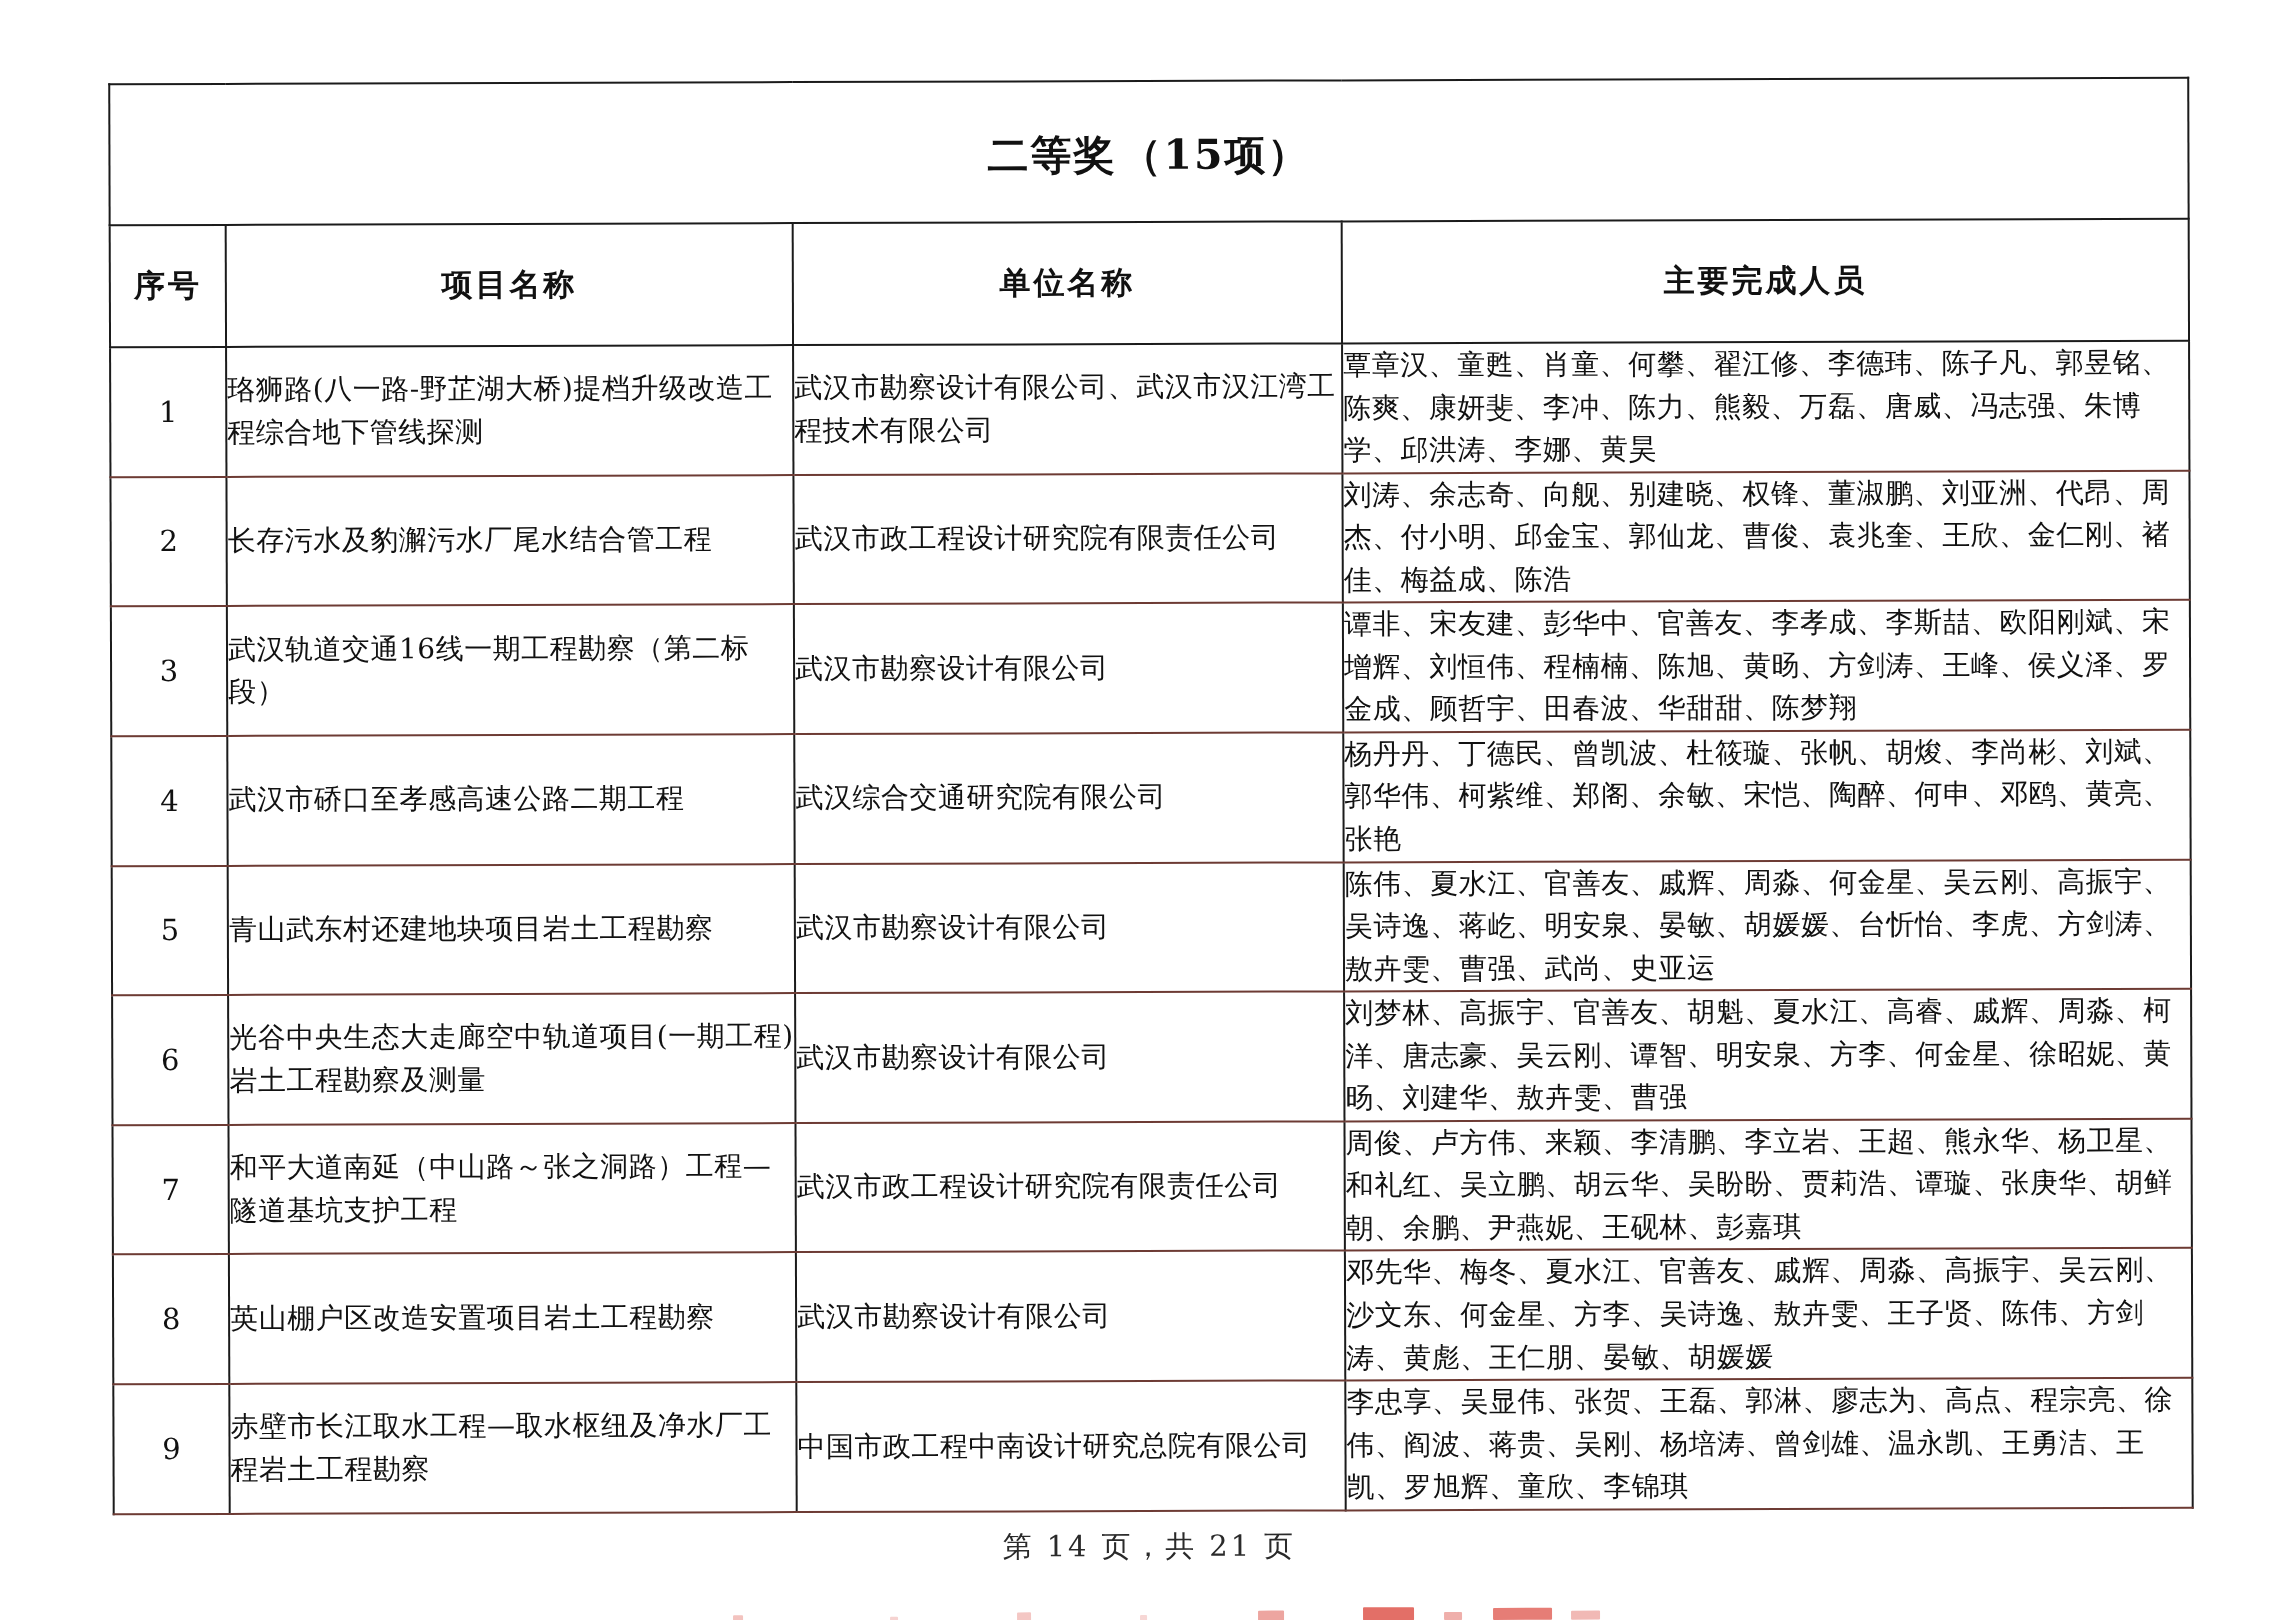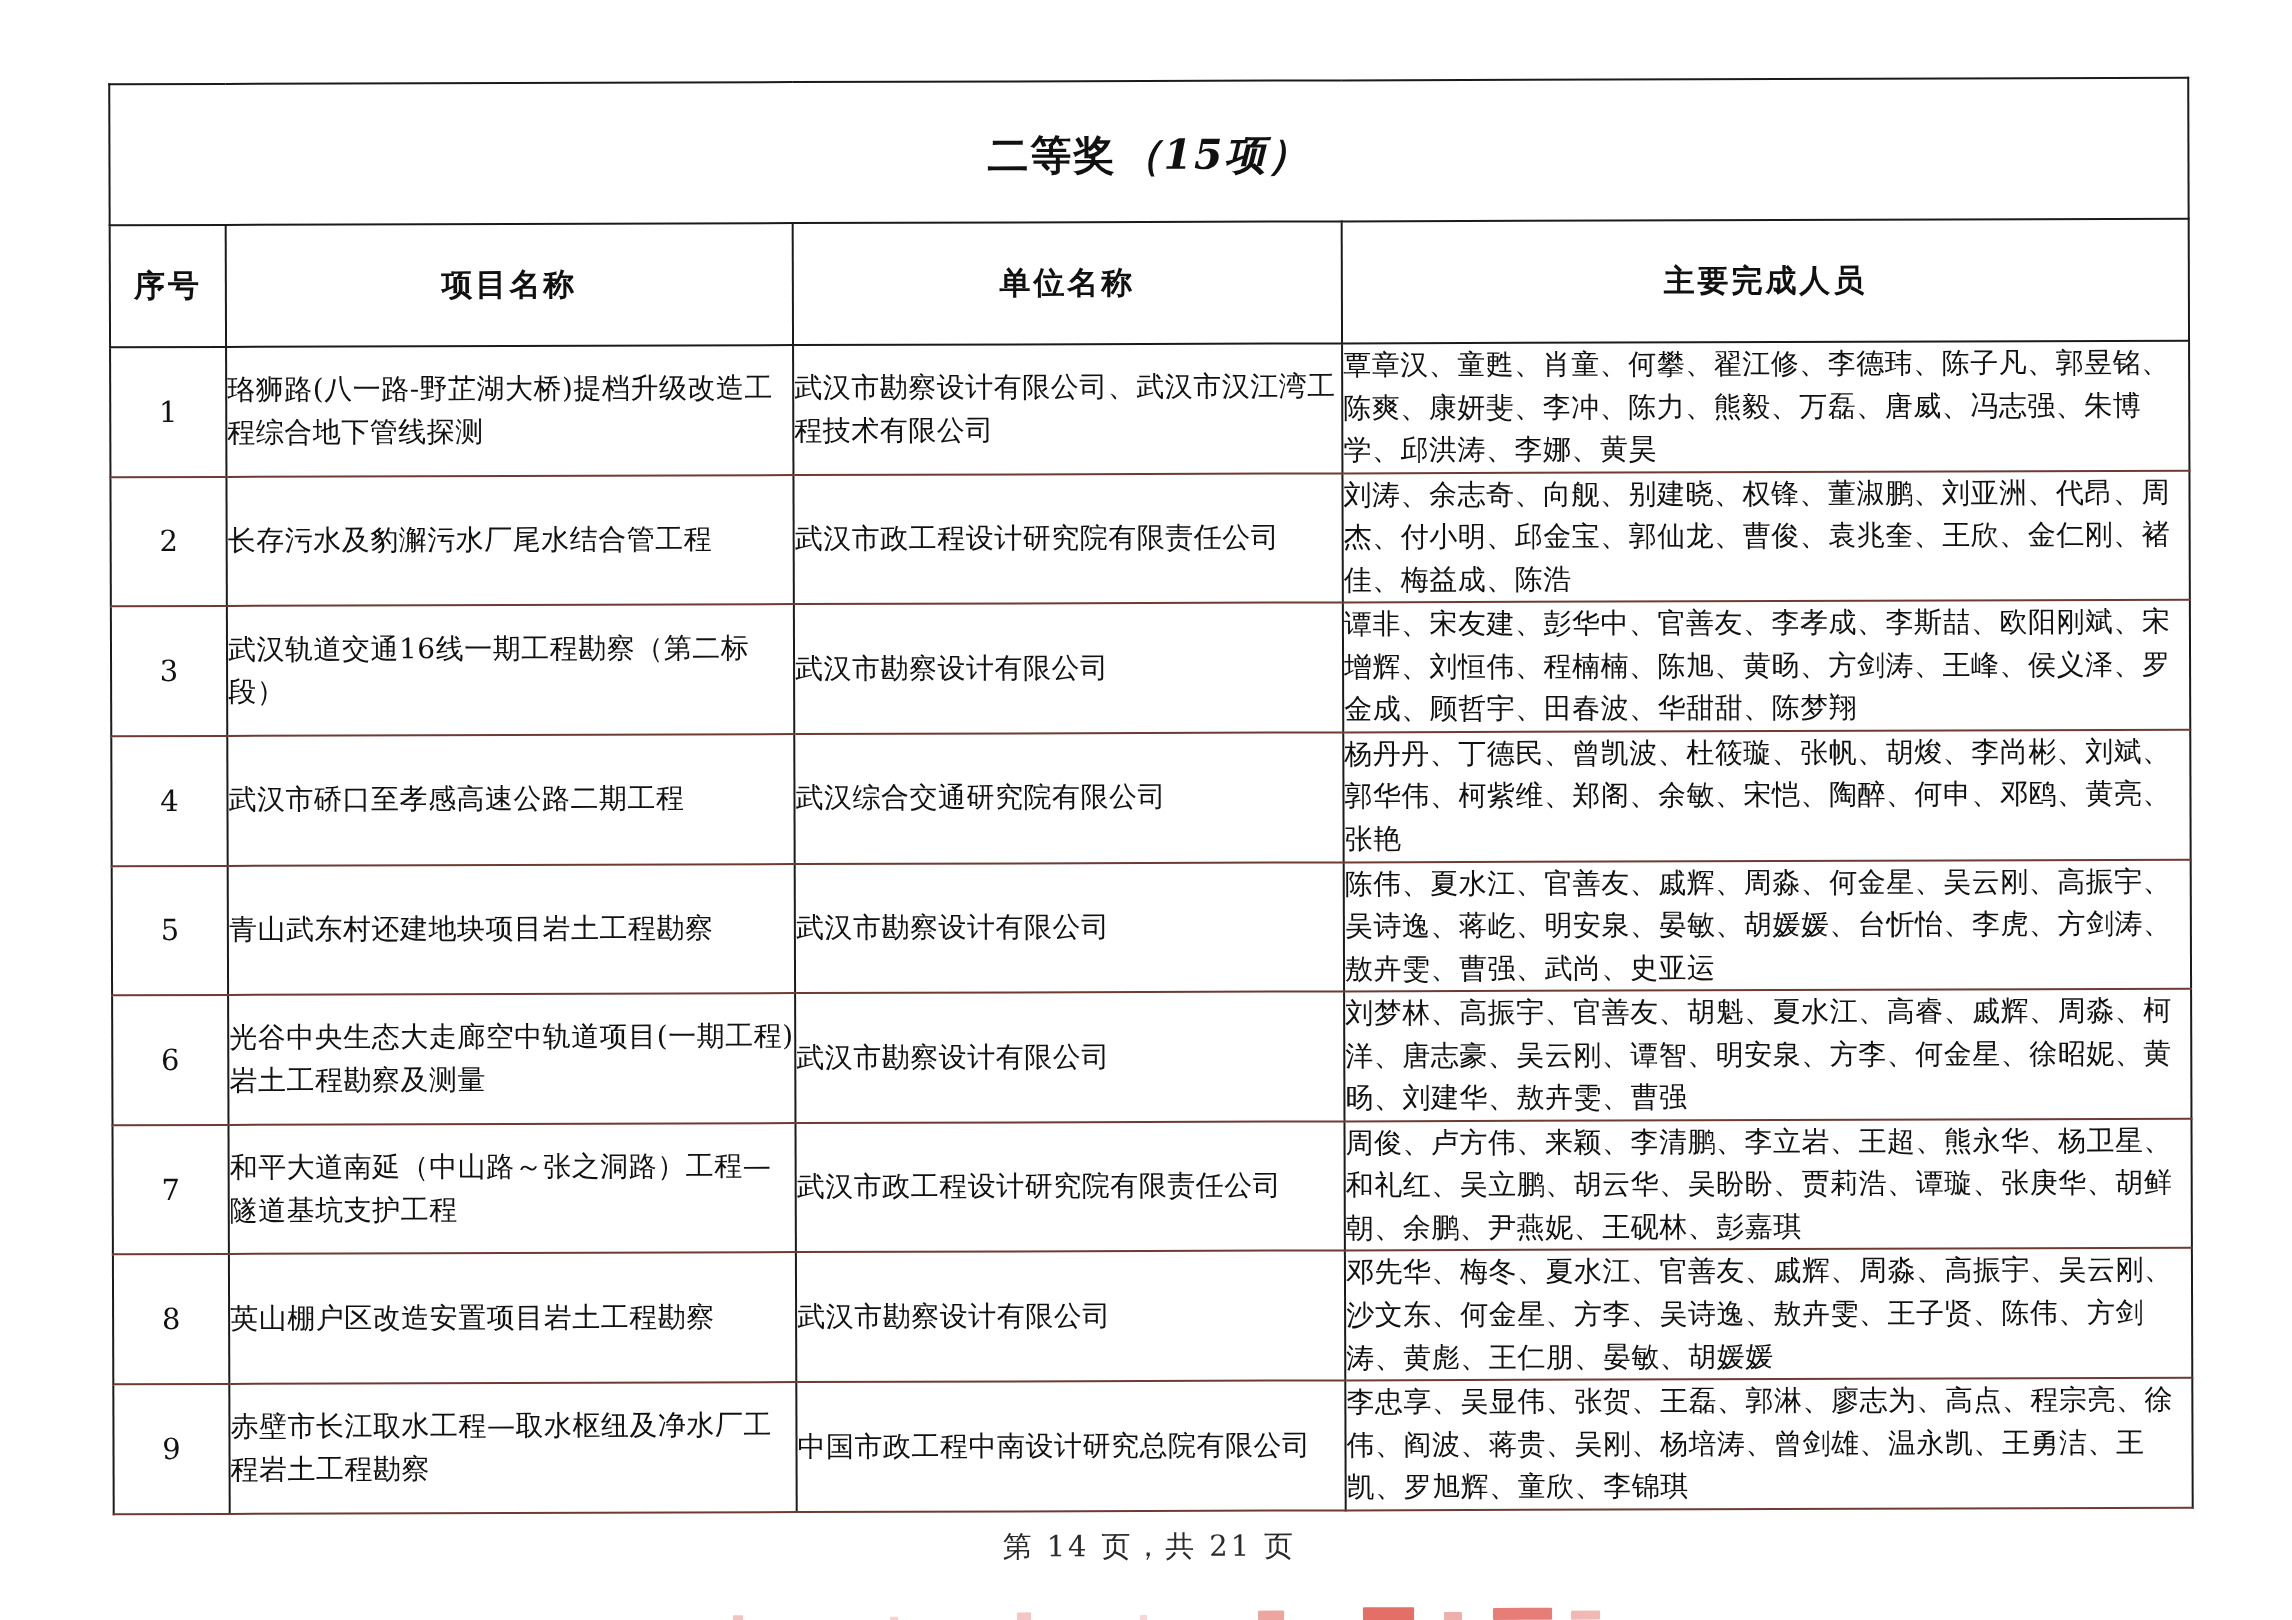--- a/index.html
+++ b/index.html
@@ -62,21 +62,21 @@
     font-size: 41px;
     font-weight: 700;
     letter-spacing: 2px;
     font-family: "DejaVu Serif", "Liberation Serif", serif;
   }
 
   .title-cell .t-inner {
     display: inline-block;
     transform: translateY(3.9px);
   }
-  .title-cell .t-count { margin-left: 4px; font-style: italic; }
+  .title-cell .t-count { margin-left: 4px; }
 
   th.hdr {
     height: 120px;
     text-align: center;
     font-size: 31px;
     font-weight: 700;
     font-family: "DejaVu Serif", "Liberation Serif", serif;
     letter-spacing: 2.9px;
   }
 

